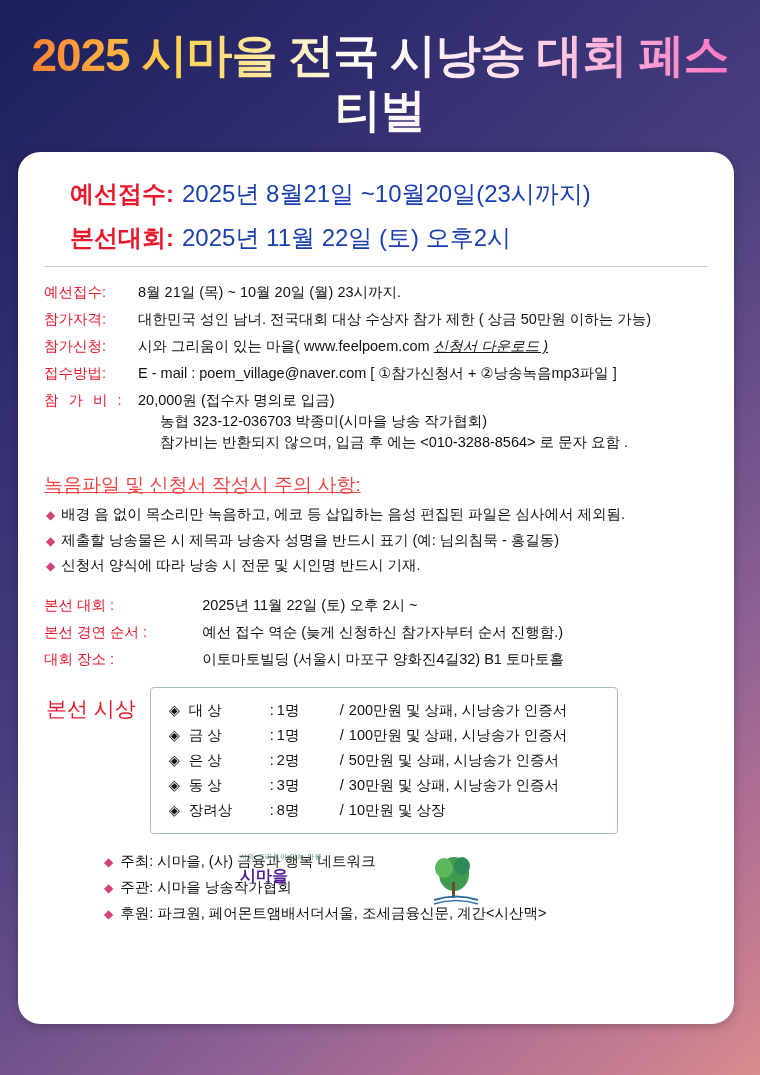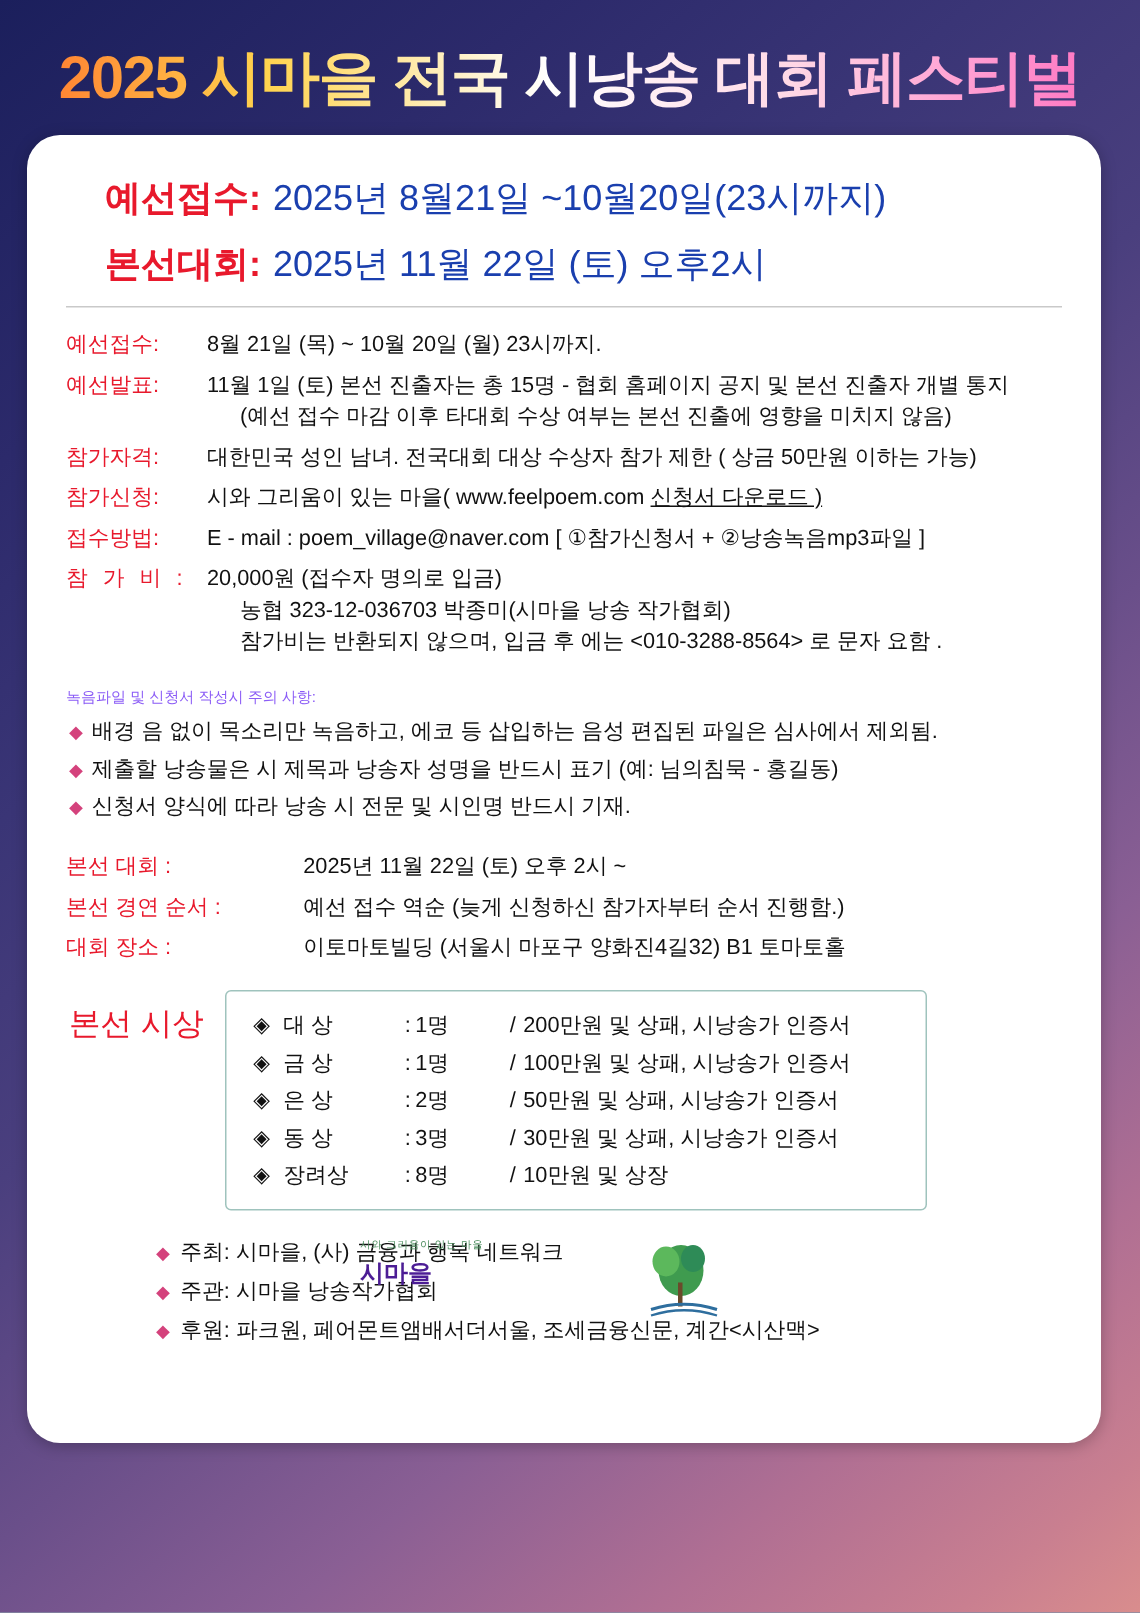--- a/index.html
+++ b/index.html
@@ -16,21 +16,21 @@
   .poster {
     position: relative;
     width: 760px;
     height: 1075px;
     background: linear-gradient(140deg, #1b1f5c 0%, #2c2a6b 18%, #3a3576 32%, #4a3f7e 46%, #6a4f8a 60%, #8a5f94 72%, #b06f93 84%, #c97f90 94%, #d98d8d 100%);
     box-sizing: border-box;
     padding: 18px 18px 10px 18px;
   }
   .title {
     text-align: center;
-    font-size: 40px;
+    font-size: 46px;
     font-weight: bold;
     letter-spacing: -1px;
     color: #ffffff;
     background: linear-gradient(90deg, #ff7a2f 0%, #ffd34e 22%, #ffffff 48%, #ffd9e6 70%, #ff9ad1 88%, #ff6fbf 100%);
     -webkit-background-clip: text;
     background-clip: text;
     -webkit-text-fill-color: transparent;
     text-shadow: 0 0 1px rgba(0,0,0,0.0);
     margin: 10px 0 14px 0;
     line-height: 1.2;
@@ -98,25 +98,27 @@
   }
   .val {
     color: #111111;
   }
   .sub {
     display: block;
     padding-left: 22px;
   }
   .uline {
     text-decoration: underline;
+    font-style: italic;
   }
   .section-title {
-    color: #8b5cf6;
-    font-size: 10px;
+    color: #ef4444;
+    font-size: 19px;
     margin: 16px 0 6px 0;
+    text-decoration: underline;
   }
   .bullets {
     list-style: none;
     margin: 0;
     padding: 0;
     font-size: 14.5px;
     color: #111111;
   }
   .bullets li {
     margin: 4px 0;
@@ -239,27 +241,20 @@
       </div>
     </div>
 
     <hr class="rule">
 
     <table class="info-table">
       <tbody>
           <tr>
         <td class="lbl">예선접수:</td>
         <td class="val">8월 21일 (목) ~ 10월 20일 (월) 23시까지.</td>
-      </tr>
-      <tr>
-        <td class="lbl">예선발표:</td>
-        <td class="val">
-          <span>11월 1일 (토) 본선 진출자는 총 15명 - 협회 홈페이지 공지 및 본선 진출자 개별 통지</span>
-          <span class="sub">(예선 접수 마감 이후 타대회 수상 여부는 본선 진출에 영향을 미치지 않음)</span>
-        </td>
       </tr>
       <tr>
         <td class="lbl">참가자격:</td>
         <td class="val">대한민국 성인 남녀. 전국대회 대상 수상자 참가 제한 ( 상금 50만원 이하는 가능)</td>
       </tr>
       <tr>
         <td class="lbl">참가신청:</td>
         <td class="val">
           <span>시와 그리움이 있는 마을( www.feelpoem.com</span>
           <span class="uline">신청서 다운로드 )</span>

